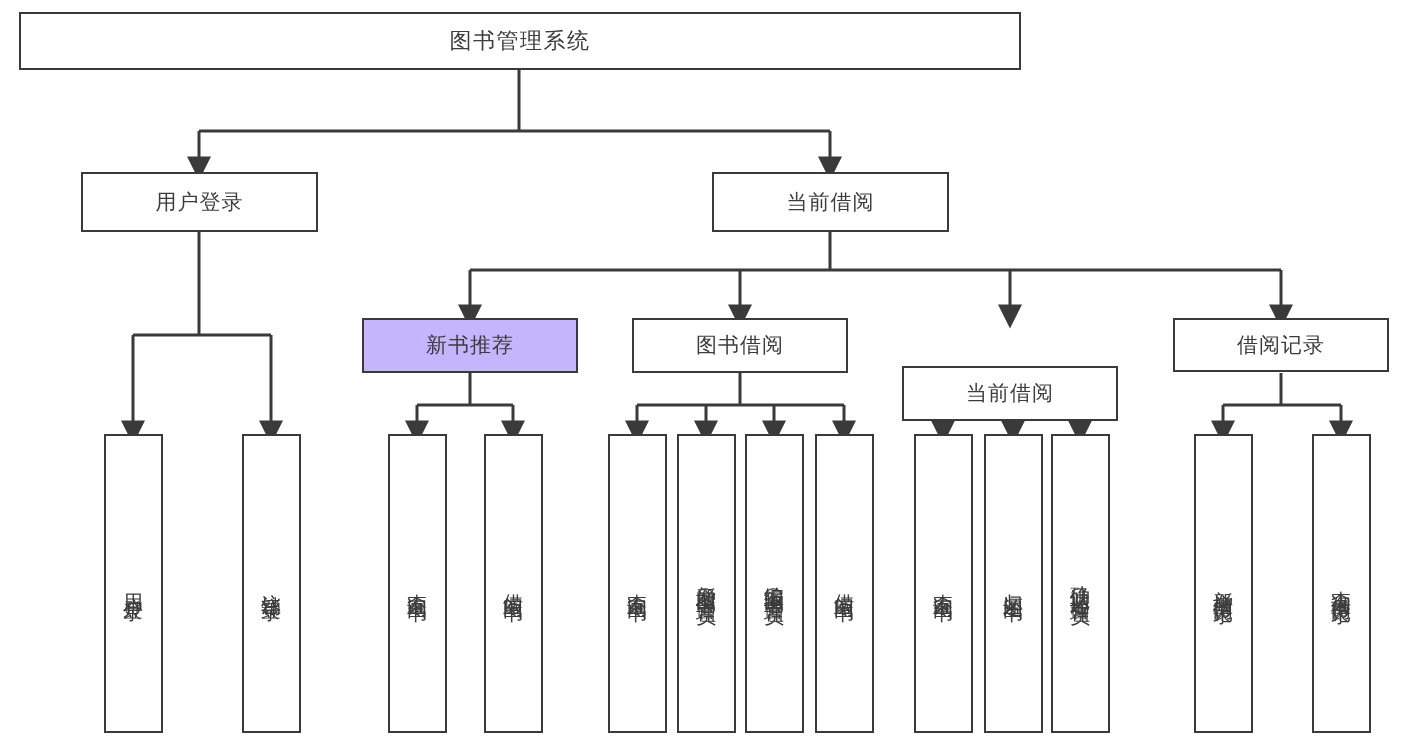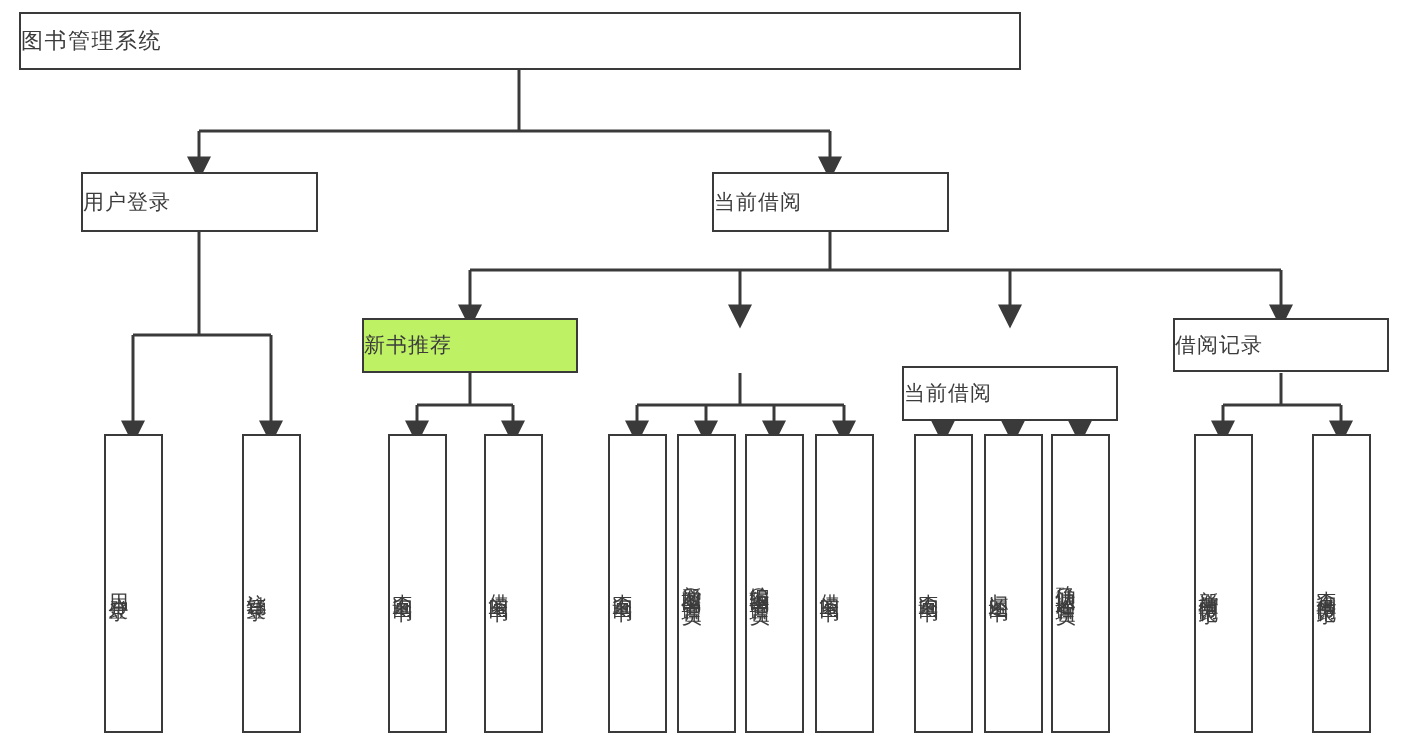--- a/index.html
+++ b/index.html
@@ -27,20 +27,21 @@
     height: 747px;
   }
   
   .node {
     position: absolute;
     box-sizing: border-box;
     background: #ffffff;
     border: 2px solid #f9a8d4;
     display: flex;
     align-items: center;
+    justify-content: center;
     color: #3c3c3c;
     z-index: 2;
   }
   .node .label {
     display: block;
     text-align: center;
     line-height: 1.15;
     white-space: nowrap;
   }
   
@@ -136,22 +137,25 @@
     <span class="label">图书管理系统</span>
   </div>
 
   <div class="node h" style="left: 81px; top: 172px; width: 237px; height: 60px; border-color: rgb(58, 58, 58); background: rgb(255, 255, 255); color: rgb(60, 60, 60);">
     <span class="label">用户登录</span>
   </div>
   <div class="node h" style="left: 712px; top: 172px; width: 237px; height: 60px; border-color: rgb(58, 58, 58); background: rgb(255, 255, 255); color: rgb(60, 60, 60);">
     <span class="label">当前借阅</span>
   </div>
 
-  <div class="node h" style="left: 362px; top: 318px; width: 216px; height: 55px; border-color: rgb(58, 58, 58); background: #bef264; color: rgb(60, 60, 60);">
+  <div class="node h" style="left: 362px; top: 318px; width: 216px; height: 55px; border-color: rgb(58, 58, 58); background: #c4b5fd; color: rgb(60, 60, 60);">
     <span class="label">新书推荐</span>
+  </div>
+  <div class="node h" style="left: 632px; top: 318px; width: 216px; height: 55px; border-color: rgb(58, 58, 58); background: rgb(255, 255, 255); color: rgb(60, 60, 60);">
+    <span class="label">图书借阅</span>
   </div>
   <div class="node h" style="left: 902px; top: 318px; width: 216px; height: 55px; border-color: rgb(58, 58, 58); background: rgb(255, 255, 255); color: rgb(60, 60, 60); margin-top: 48px;">
     <span class="label">当前借阅</span>
   </div>
   <div class="node h" style="left: 1173px; top: 318px; width: 216px; height: 54px; border-color: rgb(58, 58, 58); background: rgb(255, 255, 255); color: rgb(60, 60, 60);">
     <span class="label">借阅记录</span>
   </div>
 
   <div class="node v" style="left: 104px; top: 434px; width: 59px; height: 299px; border-color: rgb(58, 58, 58); background: rgb(255, 255, 255); color: rgb(60, 60, 60);">
     <span class="label">用户登录</span>

